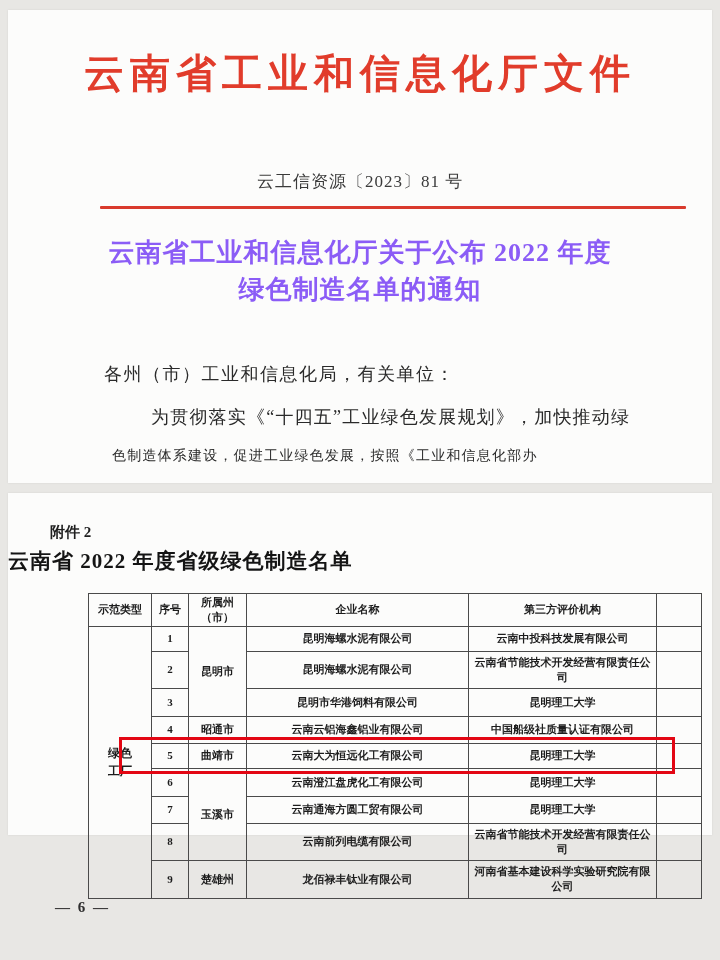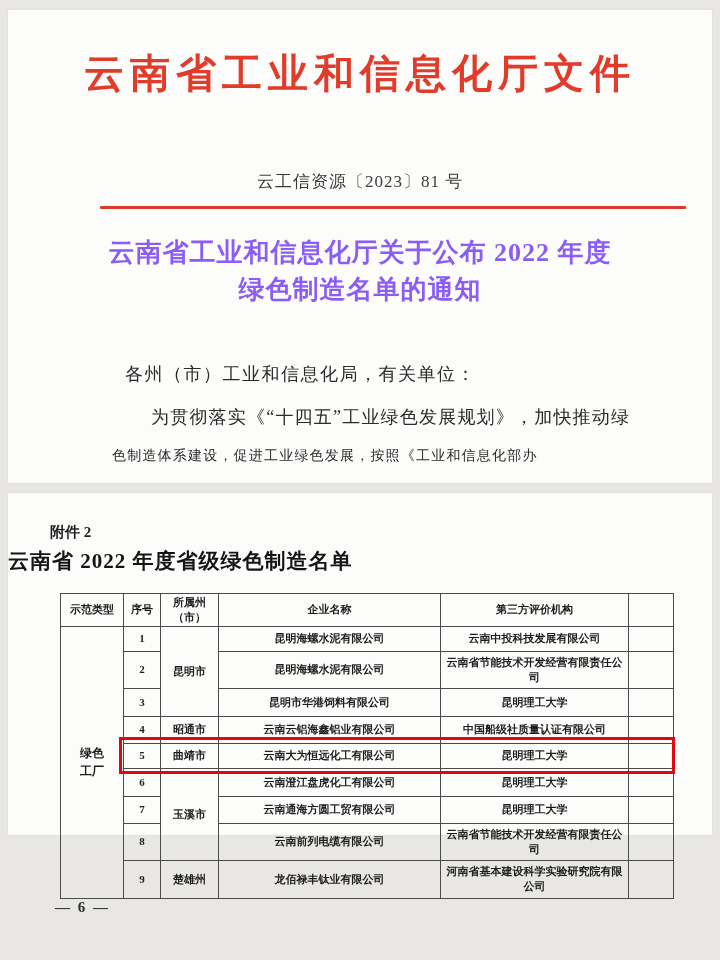--- a/index.html
+++ b/index.html
@@ -33,21 +33,21 @@
     position:absolute;top:196px;left:92px;width:586px;height:3px;
     background:#d93a2c;border-radius:1px;
   }
   .doc-title{
     position:absolute;top:224px;left:0;right:0;
     text-align:center;
     font-size:26px;font-weight:bold;color:#8b5cf6;
     line-height:37px;letter-spacing:1px;
   }
   .greeting{
-    position:absolute;top:352px;left:117px;
+    position:absolute;top:352px;left:96px;
     font-size:18px;color:#2a2a2a;letter-spacing:1.5px;
   }
   .para-line1{
     position:absolute;top:395px;left:143px;
     font-size:18px;color:#2a2a2a;letter-spacing:1.2px;white-space:nowrap;text-align:right;
   }
   .para-line2{
     position:absolute;top:437px;left:104px;
     font-size:14px;color:#2a2a2a;letter-spacing:1.2px;white-space:nowrap;
   }
@@ -60,21 +60,21 @@
   .list-title{
     position:absolute;top:54px;left:0;right:0;
     text-align:left;
     font-size:21px;font-weight:bold;color:#141414;letter-spacing:1px;
   }
   .table-wrap{
     position:absolute;top:100px;left:52px;width:613px;
   }
   table.green-list{
     border-collapse:collapse;table-layout:fixed;width:613px;
-    font-size:11px;font-weight:bold;color:#1d1d1d;
+    font-size:11px;font-weight:bold;color:#1d1d1d;margin-left:28px;
   }
   table.green-list td,table.green-list th{
     border:1px solid #4a4a4a;
     padding:1px 3px;
     text-align:center;vertical-align:middle;
     overflow:hidden;line-height:1.35;
   }
   col.c-type{width:63px;}
   col.c-idx{width:37px;}
   col.c-region{width:58px;}

